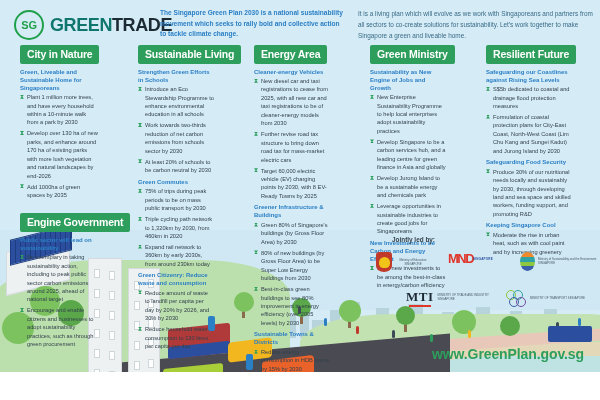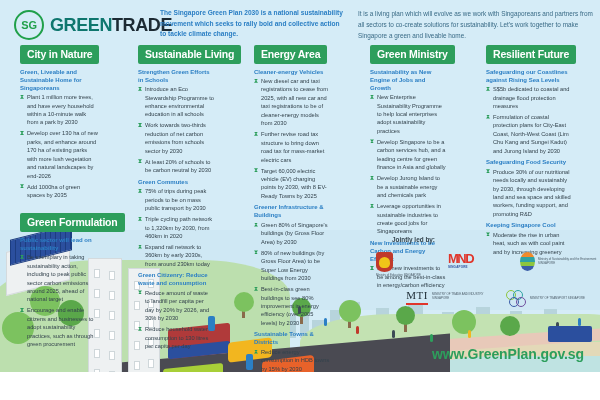--- a/index.html
+++ b/index.html
@@ -125,31 +125,31 @@
   }
 
   
   .jointly {
     position:absolute; left:392px; top:236px;
     font-size:6.4px; font-weight:bold; color:#33424c;
   }
   .logo-row { position:absolute; display:flex; align-items:flex-start; gap:14px; }
   .logo-row.r1 { left:376px; top:252px; }
   .logo-row.r2 { left:406px; top:290px; }
-  .minilogo { display:flex; flex-direction:column; align-items:flex-start; width:58px; }
+  .minilogo { display:flex; align-items:center; width:58px; }
   .minilogo .cap { font-size:2.9px; color:#4a5a66; text-align:center; line-height:1.3; margin-top:2px; }
   .crest { width:17px; height:20px; background:#c0392b; border-radius:3px 3px 50% 50% / 3px 3px 30% 30%; position:relative; }
   .crest::after { content:""; position:absolute; left:3px; top:5px; width:11px; height:11px; background:#f0c419; border-radius:50% 50% 40% 40%; }
   .mnd-mark { font-size:13px; font-weight:bold; color:#e0352b; letter-spacing:-1.5px; line-height:1; }
   .mnd-sub { font-size:3px; color:#2b4f9e; font-weight:bold; letter-spacing:.2px; }
   .mse-ball {
     width:19px; height:19px; border-radius:50%;
     background: linear-gradient(to bottom, #f08b2c 0 28%, #2fa3a3 28% 52%, #8dc63f 52% 74%, #3b5ea8 74% 100%);
   }
-  .mti-mark { font-size:11px; font-weight:normal; color:#1c2a33; letter-spacing:.5px; line-height:1; font-family:"Liberation Serif", serif; }
+  .mti-mark { font-size:13px; font-weight:bold; color:#1c2a33; letter-spacing:.5px; line-height:1; font-family:"Liberation Serif", serif; }
   .mti-bar { width:22px; height:2px; background:#e0352b; margin-top:1.5px; }
   .mot-rings { position:relative; width:20px; height:18px; }
   .mot-rings i { position:absolute; width:10px; height:10px; border-radius:50%; border:1.6px solid; display:block; }
 
   .site-url {
     position:absolute; right:16px; bottom:10px;
     font-size:14px; font-weight:bold; color:#2d9e5c; letter-spacing:-.1px;
   }
 </style>
 </head>
@@ -281,21 +281,21 @@
     <div class="col c0">
       <div class="pillar-title">City in Nature</div>
       <div class="sub-head first">Green, Liveable and Sustainable Home for Singaporeans</div>
       <ul class="points">
         <li>Plant 1 million more trees, and have every household within a 10-minute walk from a park by 2030</li>
         <li>Develop over 130 ha of new parks, and enhance around 170 ha of existing parks with more lush vegetation and natural landscapes by end-2026</li>
         <li>Add 1000ha of green spaces by 2035</li>
       </ul>
 
       <div style="height:10px"></div>
-      <div class="pillar-title">Green Formulation</div>
+      <div class="pillar-title">Engine Government</div>
       <div class="sub-head first">Public sector will lead on sustainability</div>
       <ul class="points">
         <li>Be exemplary in taking sustainability action, including to peak public sector carbon emissions around 2025, ahead of national target</li>
         <li>Encourage and enable citizens and businesses to adopt sustainability practices, such as through green procurement</li>
       </ul>
     </div>
 
     <div class="col c1">
       <div class="pillar-title">Sustainable Living</div>
 

